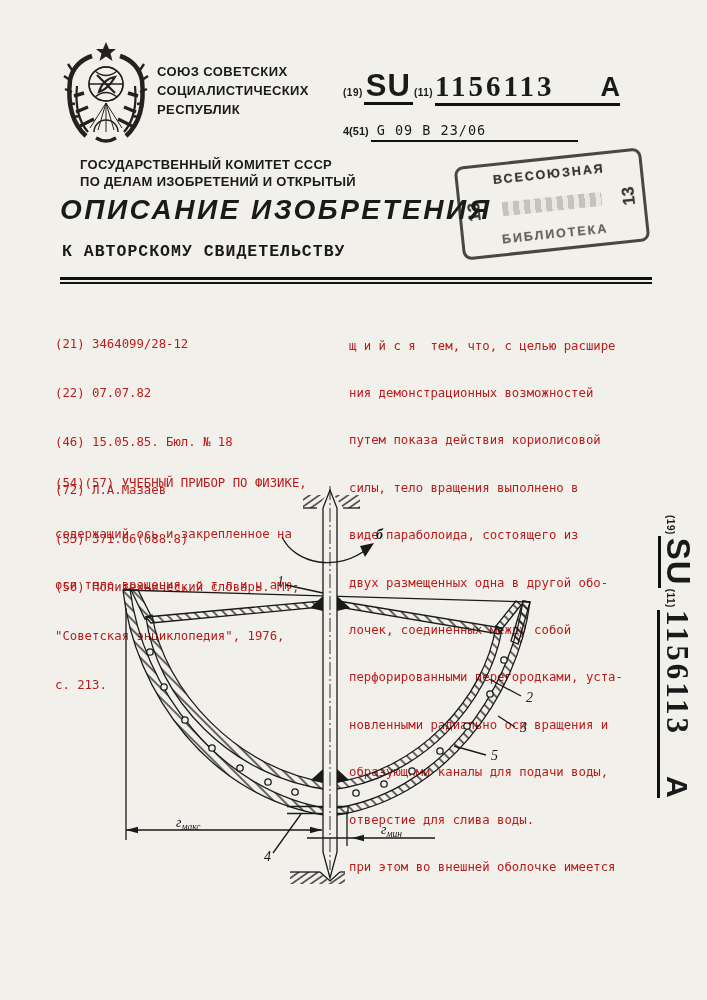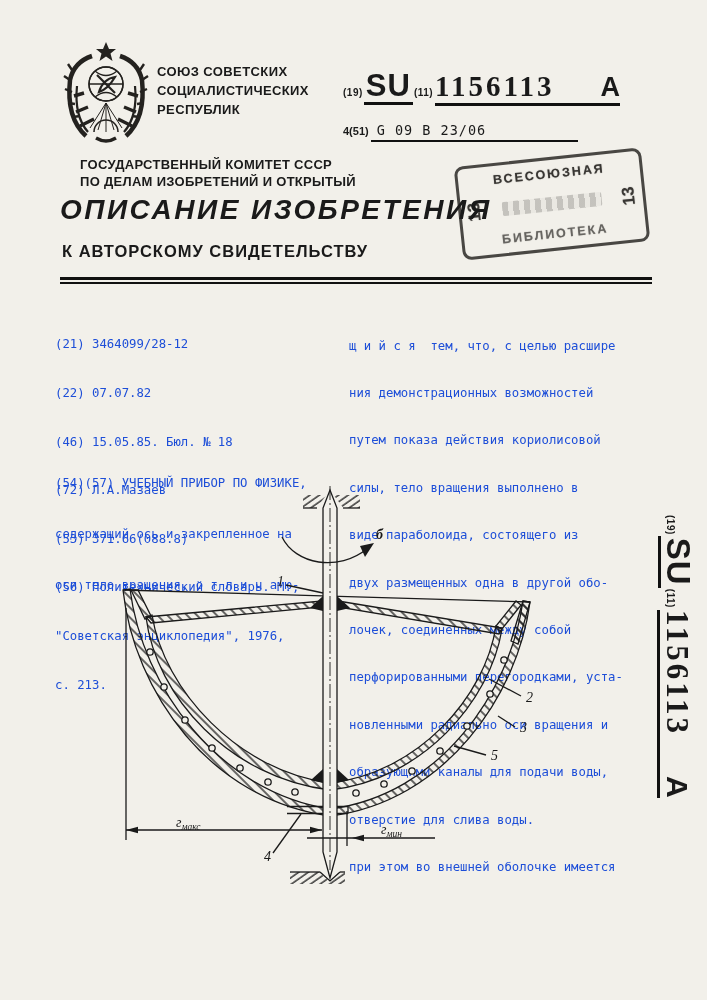--- a/index.html
+++ b/index.html
@@ -4,21 +4,21 @@
 <style>
   html,body{margin:0;padding:0;}
   body{font-family:"Liberation Sans",sans-serif;background:#888;}
   #page{position:relative;width:707px;height:1000px;background:#f2f0ea;overflow:hidden;color:#1a1a1a;}
   .abs{position:absolute;}
 
   
   .country{left:157px;top:62px;font-weight:bold;font-size:13px;line-height:19px;letter-spacing:.4px;}
   .committee{left:80px;top:156px;font-weight:bold;font-size:13px;line-height:17px;letter-spacing:.3px;}
   .doc-title{left:60px;top:194px;font-weight:bold;font-size:28px;letter-spacing:2.5px;font-style:italic;}
-  .doc-subtitle{left:62px;top:242px;font-weight:bold;font-size:16.5px;letter-spacing:1px;}
+  .doc-subtitle{left:62px;top:242px;font-weight:bold;font-size:16.5px;letter-spacing:1px;font-family:Liberation Mono, monospace;}
   .rule{left:60px;top:277px;width:592px;}
   .rule .r1{height:3px;background:#111;}
   .rule .r2{height:2px;background:#111;margin-top:2px;}
 
   
   .publine{left:343px;top:70px;display:flex;align-items:baseline;white-space:nowrap;}
   .pc{font-size:10px;font-weight:bold;letter-spacing:.5px;}
   .pub-su{font-size:31px;font-weight:bold;letter-spacing:1px;border-bottom:3px solid #111;padding:0 2px 1px 2px;margin:0 1px;line-height:1;}
   .pub-num-wrap{border-bottom:3px solid #111;padding-bottom:2px;margin-left:2px;line-height:1;}
   .pub-num{font-family:"Liberation Serif","DejaVu Serif",serif;font-weight:bold;font-size:29px;letter-spacing:3px;}
@@ -29,21 +29,21 @@
 
   
   .stamp{left:458px;top:157px;width:188px;height:94px;border:3px solid rgba(35,33,30,.82);border-radius:9px;transform:rotate(-6deg);display:flex;flex-direction:column;align-items:center;justify-content:space-between;padding:7px 24px;box-sizing:border-box;color:rgba(35,33,30,.8);}
   .stamp-line{font-weight:bold;font-size:12.5px;letter-spacing:2px;text-shadow:0 0 1px rgba(35,33,30,.55);}
   .stamp-smudge{width:100px;height:14px;background:repeating-linear-gradient(90deg,rgba(35,33,30,.22) 0 6px,rgba(35,33,30,.04) 6px 11px);border-radius:2px;}
   .stamp-num{position:absolute;top:50%;font-weight:bold;font-size:17px;text-shadow:0 0 1px rgba(35,33,30,.5);}
   .stamp-num.lft{left:4px;transform:translateY(-50%) rotate(-90deg);}
   .stamp-num.rgt{right:4px;transform:translateY(-50%) rotate(-90deg);}
 
   
-  .tcol{font-family:"DejaVu Sans Mono","Liberation Mono",monospace;font-size:12.3px;white-space:pre;color:#1d4ed8;}
+  .tcol{font-family:"DejaVu Sans Mono","Liberation Mono",monospace;font-size:12.3px;white-space:pre;color:#b91c1c;}
   .colL1{left:55px;top:304px;line-height:16.2px;}
   .colL2{left:55px;top:441px;line-height:17px;}
   .colR{left:349px;top:307px;line-height:15.8px;}
 
   
   .sidepub{left:695px;top:515px;width:292px;height:84px;transform:rotate(90deg);transform-origin:top left;display:flex;align-items:baseline;white-space:nowrap;}
   .sidepub .pub-su{font-size:33px;}
   .sidepub .pub-num{font-size:31px;}
   .sidepub .pub-kind{font-size:30px;margin-left:40px;}
 

